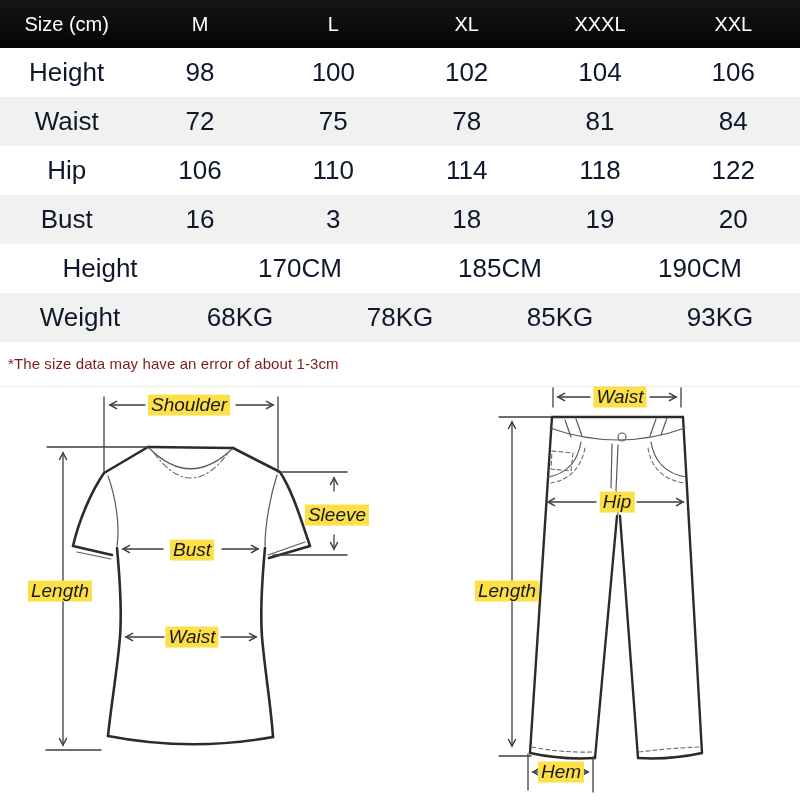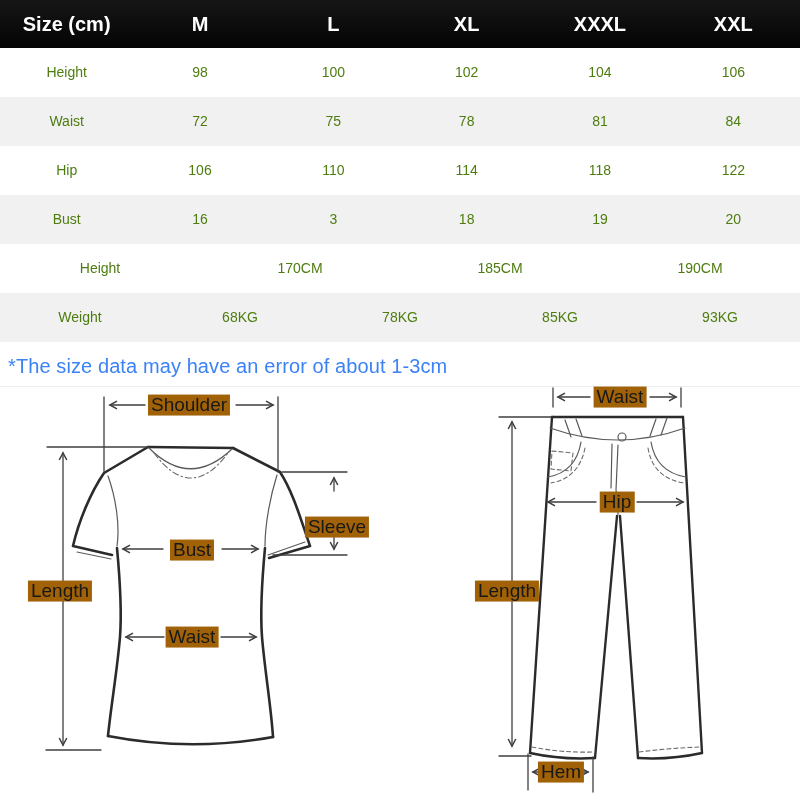--- a/index.html
+++ b/index.html
@@ -4,38 +4,38 @@
 <style>
   * { margin:0; padding:0; box-sizing:border-box; }
   html,body { background:#fff; }
   .page {
     position:relative; width:800px; height:800px; background:#fff; overflow:hidden;
     font-family:"Liberation Sans","DejaVu Sans",sans-serif; color:#1c1c1c;
   }
   
   .t-row { display:flex; width:800px; }
   .t-row .cell {
-    flex:1 1 0; text-align:center; font-size:14px; line-height:49px;
-    color:#4d7c0f; white-space:nowrap;
+    flex:1 1 0; text-align:center; font-size:26px; line-height:49px;
+    color:#0f172a; white-space:nowrap;
   }
   .t-row.hdr { background:linear-gradient(180deg,#161616,#040404); }
   .t-row.hdr .cell {
-    color:#fff; font-weight:bold; font-size:20px; line-height:48px;
+    color:#fff; font-weight:normal; font-size:20px; line-height:48px;
   }
   .t-row.alt { background:#f1f1f1; }
   .note {
-    padding:13px 0 0 8px; font-size:20px; color:#3b82f6; letter-spacing:.1px;
+    padding:13px 0 0 8px; font-size:15px; color:#7f1d1d; letter-spacing:.1px;
   }
   
   .divider { position:absolute; left:0; top:386px; width:800px; height:1px; background:#ececec; }
   .diagrams { position:absolute; left:0; top:380px; width:800px; height:420px; }
   .diagrams svg { position:absolute; left:0; top:0; }
   .dlabel {
-    position:absolute; transform:translate(-50%,-50%); background:#a16207;
-    font-size:19px; color:#181818; white-space:nowrap; padding:0 3px; line-height:1.1;
+    position:absolute; transform:translate(-50%,-50%); background:#fde047;
+    font-size:19px; color:#181818; white-space:nowrap; padding:0 3px; line-height:1.1;font-style:italic;
   }
 </style>
 </head>
 <body>
 
 <div class="page">
 
   <div>
     <div class="t-row hdr">
       <div class="cell">Size (cm)</div>
@@ -193,21 +193,21 @@
           <path d="M512,422 L512,746" marker-start="url(#ar)" marker-end="url(#ar)"></path>
           <path d="M528,754 L528,790"></path>
           <path d="M593,757 L593,792"></path>
           <path d="M541,772 L533,772" marker-end="url(#ar)"></path>
           <path d="M580,772 L588,772" marker-end="url(#ar)"></path>
         </g>
       </g>
     </svg>
 
     <div class="dlabel" style="left:189px; top:25px;">Shoulder</div>
-    <div class="dlabel" style="left:337px; top:135px;margin-top:12px;">Sleeve</div>
+    <div class="dlabel" style="left:337px; top:135px;">Sleeve</div>
     <div class="dlabel" style="left:192px; top:170px;">Bust</div>
     <div class="dlabel" style="left:192px; top:257px;">Waist</div>
     <div class="dlabel" style="left:60px;  top:211px;">Length</div>
 
     <div class="dlabel" style="left:620px; top:17px;">Waist</div>
     <div class="dlabel" style="left:617px; top:122px;">Hip</div>
     <div class="dlabel" style="left:507px; top:211px;">Length</div>
     <div class="dlabel" style="left:561px; top:392px;">Hem</div>
   </div>
 

